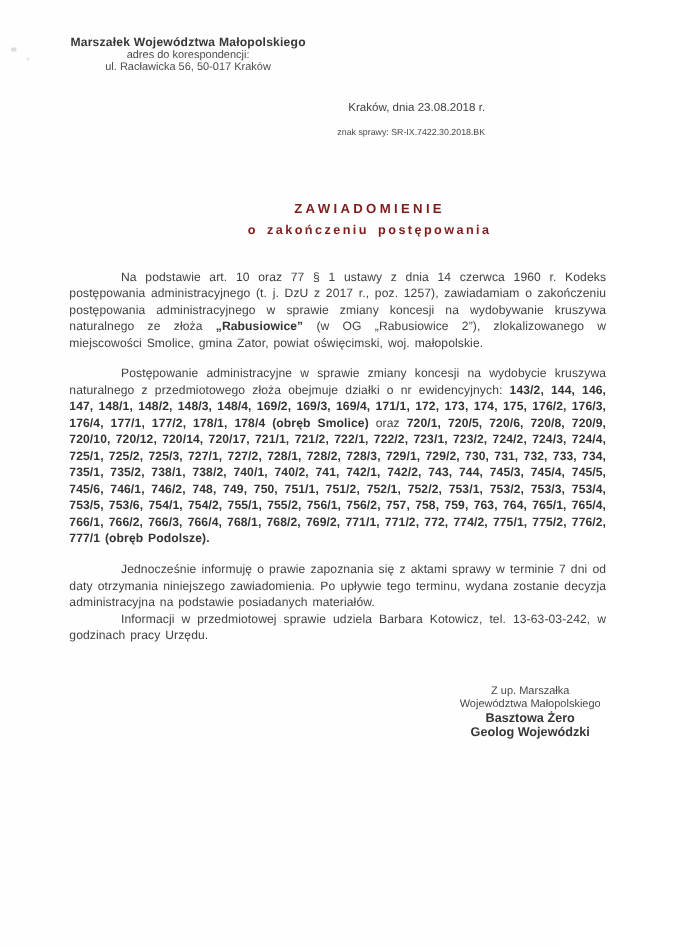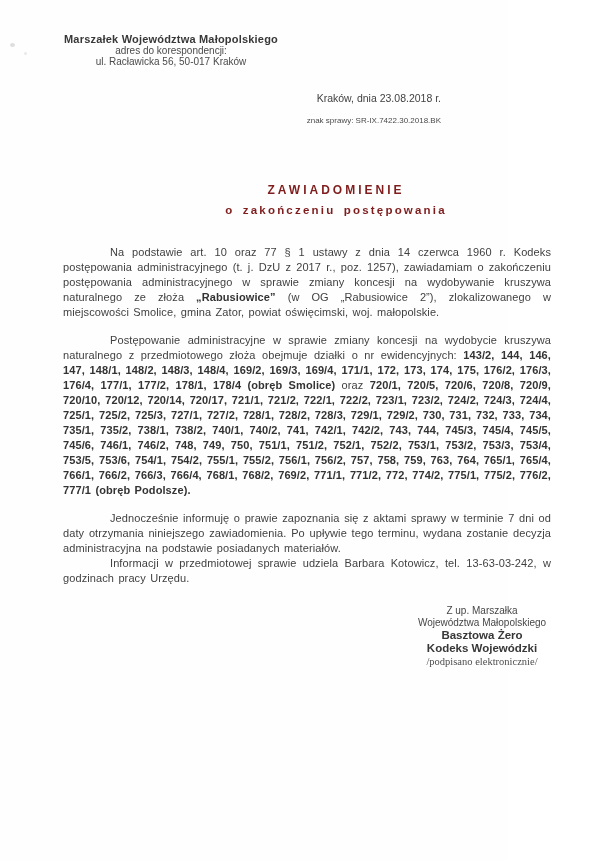--- a/index.html
+++ b/index.html
@@ -56,21 +56,21 @@
     position: absolute; left: 63px; top: 245px; width: 488px;
     font-size: 11px; line-height: 15px;
     text-align: justify; color: #3f3f3f;
     letter-spacing: 0.1px; word-spacing: 1.2px;
   }
   .para { margin: 0; text-indent: 47px; }
   .para.gap { margin-top: 13px; }
   .para span.b { font-weight: bold; color: #333333; }
   
   .signature {
-    position: absolute; left: 369px; top: 605px; width: 226px;
+    position: absolute; left: 369px; top: 623px; width: 226px;
     text-align: center;
   }
   .sig-line { font-size: 10px; line-height: 11.5px; color: #474747; }
   .sig-name { font-size: 11.5px; font-weight: bold; line-height: 13px; margin-top: 1px; color: #373737; }
   .sig-title { font-size: 11.5px; font-weight: bold; line-height: 13px; color: #373737; }
   .sig-note {
     font-family: "Liberation Serif", serif;
     font-size: 10.5px; line-height: 13px; color: #4d4d4d;
   }
   
@@ -102,20 +102,19 @@
     <p class="para"><span>Na podstawie art. 10 oraz 77 § 1 ustawy z dnia 14 czerwca 1960 r. Kodeks postępowania administracyjnego (t. j. DzU z 2017 r., poz. 1257), zawiadamiam o zakończeniu postępowania administracyjnego w sprawie zmiany koncesji na wydobywanie kruszywa naturalnego ze złoża </span><span class="b">„Rabusiowice”</span><span> (w OG „Rabusiowice 2”), zlokalizowanego w miejscowości Smolice, gmina Zator, powiat oświęcimski, woj. małopolskie.</span></p>
     <p class="para gap"><span>Postępowanie administracyjne w sprawie zmiany koncesji na wydobycie kruszywa naturalnego z przedmiotowego złoża obejmuje działki o nr ewidencyjnych: </span><span class="b">143/2, 144, 146, 147, 148/1, 148/2, 148/3, 148/4, 169/2, 169/3, 169/4, 171/1, 172, 173, 174, 175, 176/2, 176/3, 176/4, 177/1, 177/2, 178/1, 178/4 (obręb Smolice)</span><span> oraz </span><span class="b">720/1, 720/5, 720/6, 720/8, 720/9, 720/10, 720/12, 720/14, 720/17, 721/1, 721/2, 722/1, 722/2, 723/1, 723/2, 724/2, 724/3, 724/4, 725/1, 725/2, 725/3, 727/1, 727/2, 728/1, 728/2, 728/3, 729/1, 729/2, 730, 731, 732, 733, 734, 735/1, 735/2, 738/1, 738/2, 740/1, 740/2, 741, 742/1, 742/2, 743, 744, 745/3, 745/4, 745/5, 745/6, 746/1, 746/2, 748, 749, 750, 751/1, 751/2, 752/1, 752/2, 753/1, 753/2, 753/3, 753/4, 753/5, 753/6, 754/1, 754/2, 755/1, 755/2, 756/1, 756/2, 757, 758, 759, 763, 764, 765/1, 765/4, 766/1, 766/2, 766/3, 766/4, 768/1, 768/2, 769/2, 771/1, 771/2, 772, 774/2, 775/1, 775/2, 776/2, 777/1 (obręb Podolsze).</span></p>
     <p class="para gap"><span>Jednocześnie informuję o prawie zapoznania się z aktami sprawy w terminie 7 dni od daty otrzymania niniejszego zawiadomienia. Po upływie tego terminu, wydana zostanie decyzja administracyjna na podstawie posiadanych materiałów.</span></p>
     <p class="para"><span>Informacji w przedmiotowej sprawie udziela Barbara Kotowicz, tel. 13-63-03-242, w godzinach pracy Urzędu.</span></p>
   </div>
 
   <div class="signature">
     <div class="sig-line">Z up. Marszałka</div>
     <div class="sig-line">Województwa Małopolskiego</div>
     <div class="sig-name">Basztowa Żero</div>
-    <div class="sig-title">Kodeks Wojewódzki</div>
-    <div class="sig-note">/podpisano elektronicznie/</div>
+    <div class="sig-title">Geolog Wojewódzki</div>
   </div>
 
   <div class="artifact a1"></div>
   <div class="artifact a2"></div>
 
 </div>
 
 </body></html>

